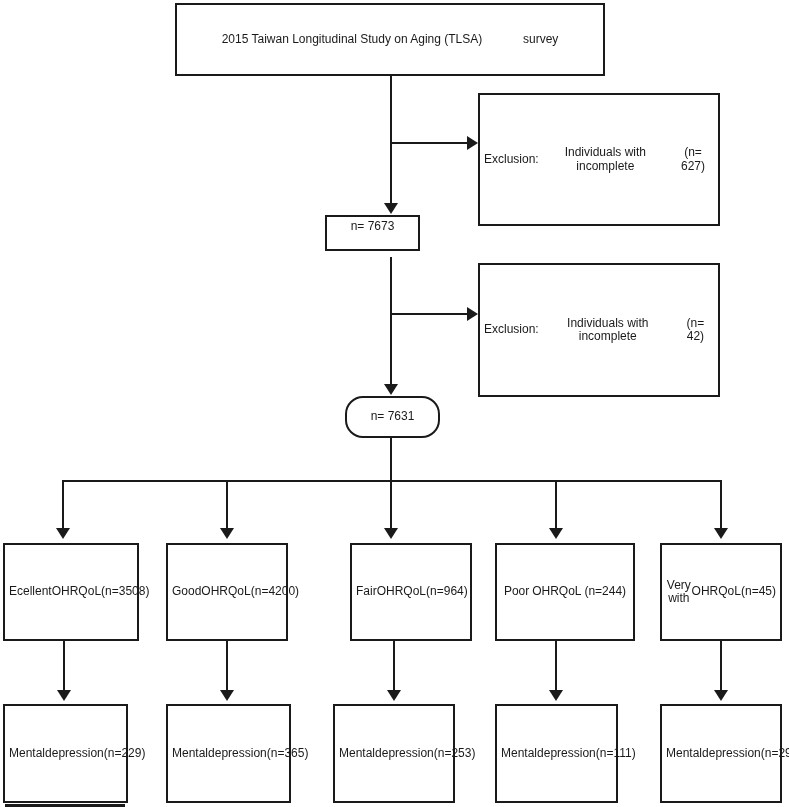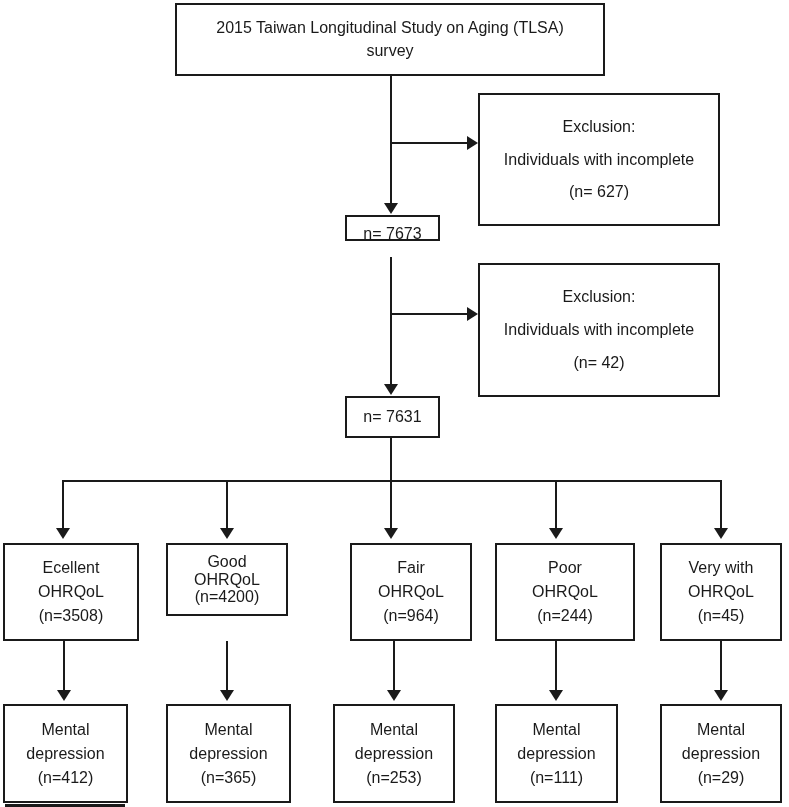--- a/index.html
+++ b/index.html
@@ -11,27 +11,26 @@
     font-family: "Liberation Sans", "DejaVu Sans", sans-serif;
     color: #1a1a1a;
     overflow: hidden;
   }
   .box {
     position: absolute;
     border: 2px solid #1a1a1a;
     background: #ffffff;
     box-sizing: border-box;
     display: flex;
-    flex-direction: column;
     justify-content: space-evenly;
     align-items: center;
     text-align: center;
-    font-size: 16px;
+    font-size: 12px;
     line-height: 1.1;
-    padding: 8px 4px;
+    padding: 16px 4px;
   }
   .line-v { position: absolute; width: 2px; background: #1a1a1a; }
   .line-h { position: absolute; height: 2px; background: #1a1a1a; }
   .arrow-down {
     position: absolute; width: 0; height: 0;
     border-left: 7px solid transparent;
     border-right: 7px solid transparent;
     border-top: 11px solid #1a1a1a;
   }
   .arrow-right {
@@ -57,37 +56,37 @@
 
   <div class="line-h" style="left:391px; top:142px; width:77px;"></div>
   <div class="arrow-right" style="left:467px; top:136px;"></div>
 
   <div class="box" style="left:478px; top:93px; width:242px; height:133px;">
     <span class="txt">Exclusion:</span>
     <span class="txt">Individuals with incomplete</span>
     <span class="txt">(n= 627)</span>
   </div>
 
-  <div class="box" style="left:345px; top:215px; width:95px; height:26px;">
+  <div class="box" style="left:325px; top:215px; width:95px; height:26px;align-items:flex-end;">
     <span class="txt">n= 7673</span>
   </div>
 
   <div class="line-v" style="left:390px; top:257px; height:128px;"></div>
   <div class="arrow-down" style="left:384px; top:384px;"></div>
 
   <div class="line-h" style="left:391px; top:313px; width:77px;"></div>
   <div class="arrow-right" style="left:467px; top:307px;"></div>
 
   <div class="box" style="left:478px; top:263px; width:242px; height:134px;">
     <span class="txt">Exclusion:</span>
     <span class="txt">Individuals with incomplete</span>
     <span class="txt">(n= 42)</span>
   </div>
 
-  <div class="box" style="left:345px; top:396px; width:95px; height:42px;">
+  <div class="box" style="left:345px; top:396px; width:95px; height:42px;border-radius:18px;">
     <span class="txt">n= 7631</span>
   </div>
 
   <div class="line-v" style="left:390px; top:438px; height:91px;"></div>
   <div class="line-h" style="left:62px; top:480px; width:660px;"></div>
 
   <div class="line-v" style="left:62px;  top:481px; height:47px;"></div>
   <div class="line-v" style="left:226px; top:481px; height:47px;"></div>
   <div class="line-v" style="left:555px; top:481px; height:47px;"></div>
   <div class="line-v" style="left:720px; top:481px; height:47px;"></div>
@@ -96,21 +95,21 @@
   <div class="arrow-down" style="left:220px; top:528px;"></div>
   <div class="arrow-down" style="left:384px; top:528px;"></div>
   <div class="arrow-down" style="left:549px; top:528px;"></div>
   <div class="arrow-down" style="left:714px; top:528px;"></div>
 
   <div class="box" style="left:3px; top:543px; width:136px; height:98px;">
     <span class="txt">Ecellent</span>
     <span class="txt">OHRQoL</span>
     <span class="txt">(n=3508)</span>
   </div>
-  <div class="box" style="left:166px; top:543px; width:122px; height:73px;">
+  <div class="box" style="left:166px; top:543px; width:122px; height:98px;">
     <span class="txt">Good</span>
     <span class="txt">OHRQoL</span>
     <span class="txt">(n=4200)</span>
   </div>
   <div class="box" style="left:350px; top:543px; width:122px; height:98px;">
     <span class="txt">Fair</span>
     <span class="txt">OHRQoL</span>
     <span class="txt">(n=964)</span>
   </div>
   <div class="box" style="left:495px; top:543px; width:140px; height:98px;">
@@ -132,21 +131,21 @@
 
   <div class="arrow-down" style="left:57px;  top:690px;"></div>
   <div class="arrow-down" style="left:220px; top:690px;"></div>
   <div class="arrow-down" style="left:387px; top:690px;"></div>
   <div class="arrow-down" style="left:549px; top:690px;"></div>
   <div class="arrow-down" style="left:714px; top:690px;"></div>
 
   <div class="box" style="left:3px; top:704px; width:125px; height:99px;">
     <span class="txt">Mental</span>
     <span class="txt">depression</span>
-    <span class="txt">(n=412)</span>
+    <span class="txt">(n=229)</span>
   </div>
   <div class="box" style="left:166px; top:704px; width:125px; height:99px;">
     <span class="txt">Mental</span>
     <span class="txt">depression</span>
     <span class="txt">(n=365)</span>
   </div>
   <div class="box" style="left:333px; top:704px; width:122px; height:99px;">
     <span class="txt">Mental</span>
     <span class="txt">depression</span>
     <span class="txt">(n=253)</span>

